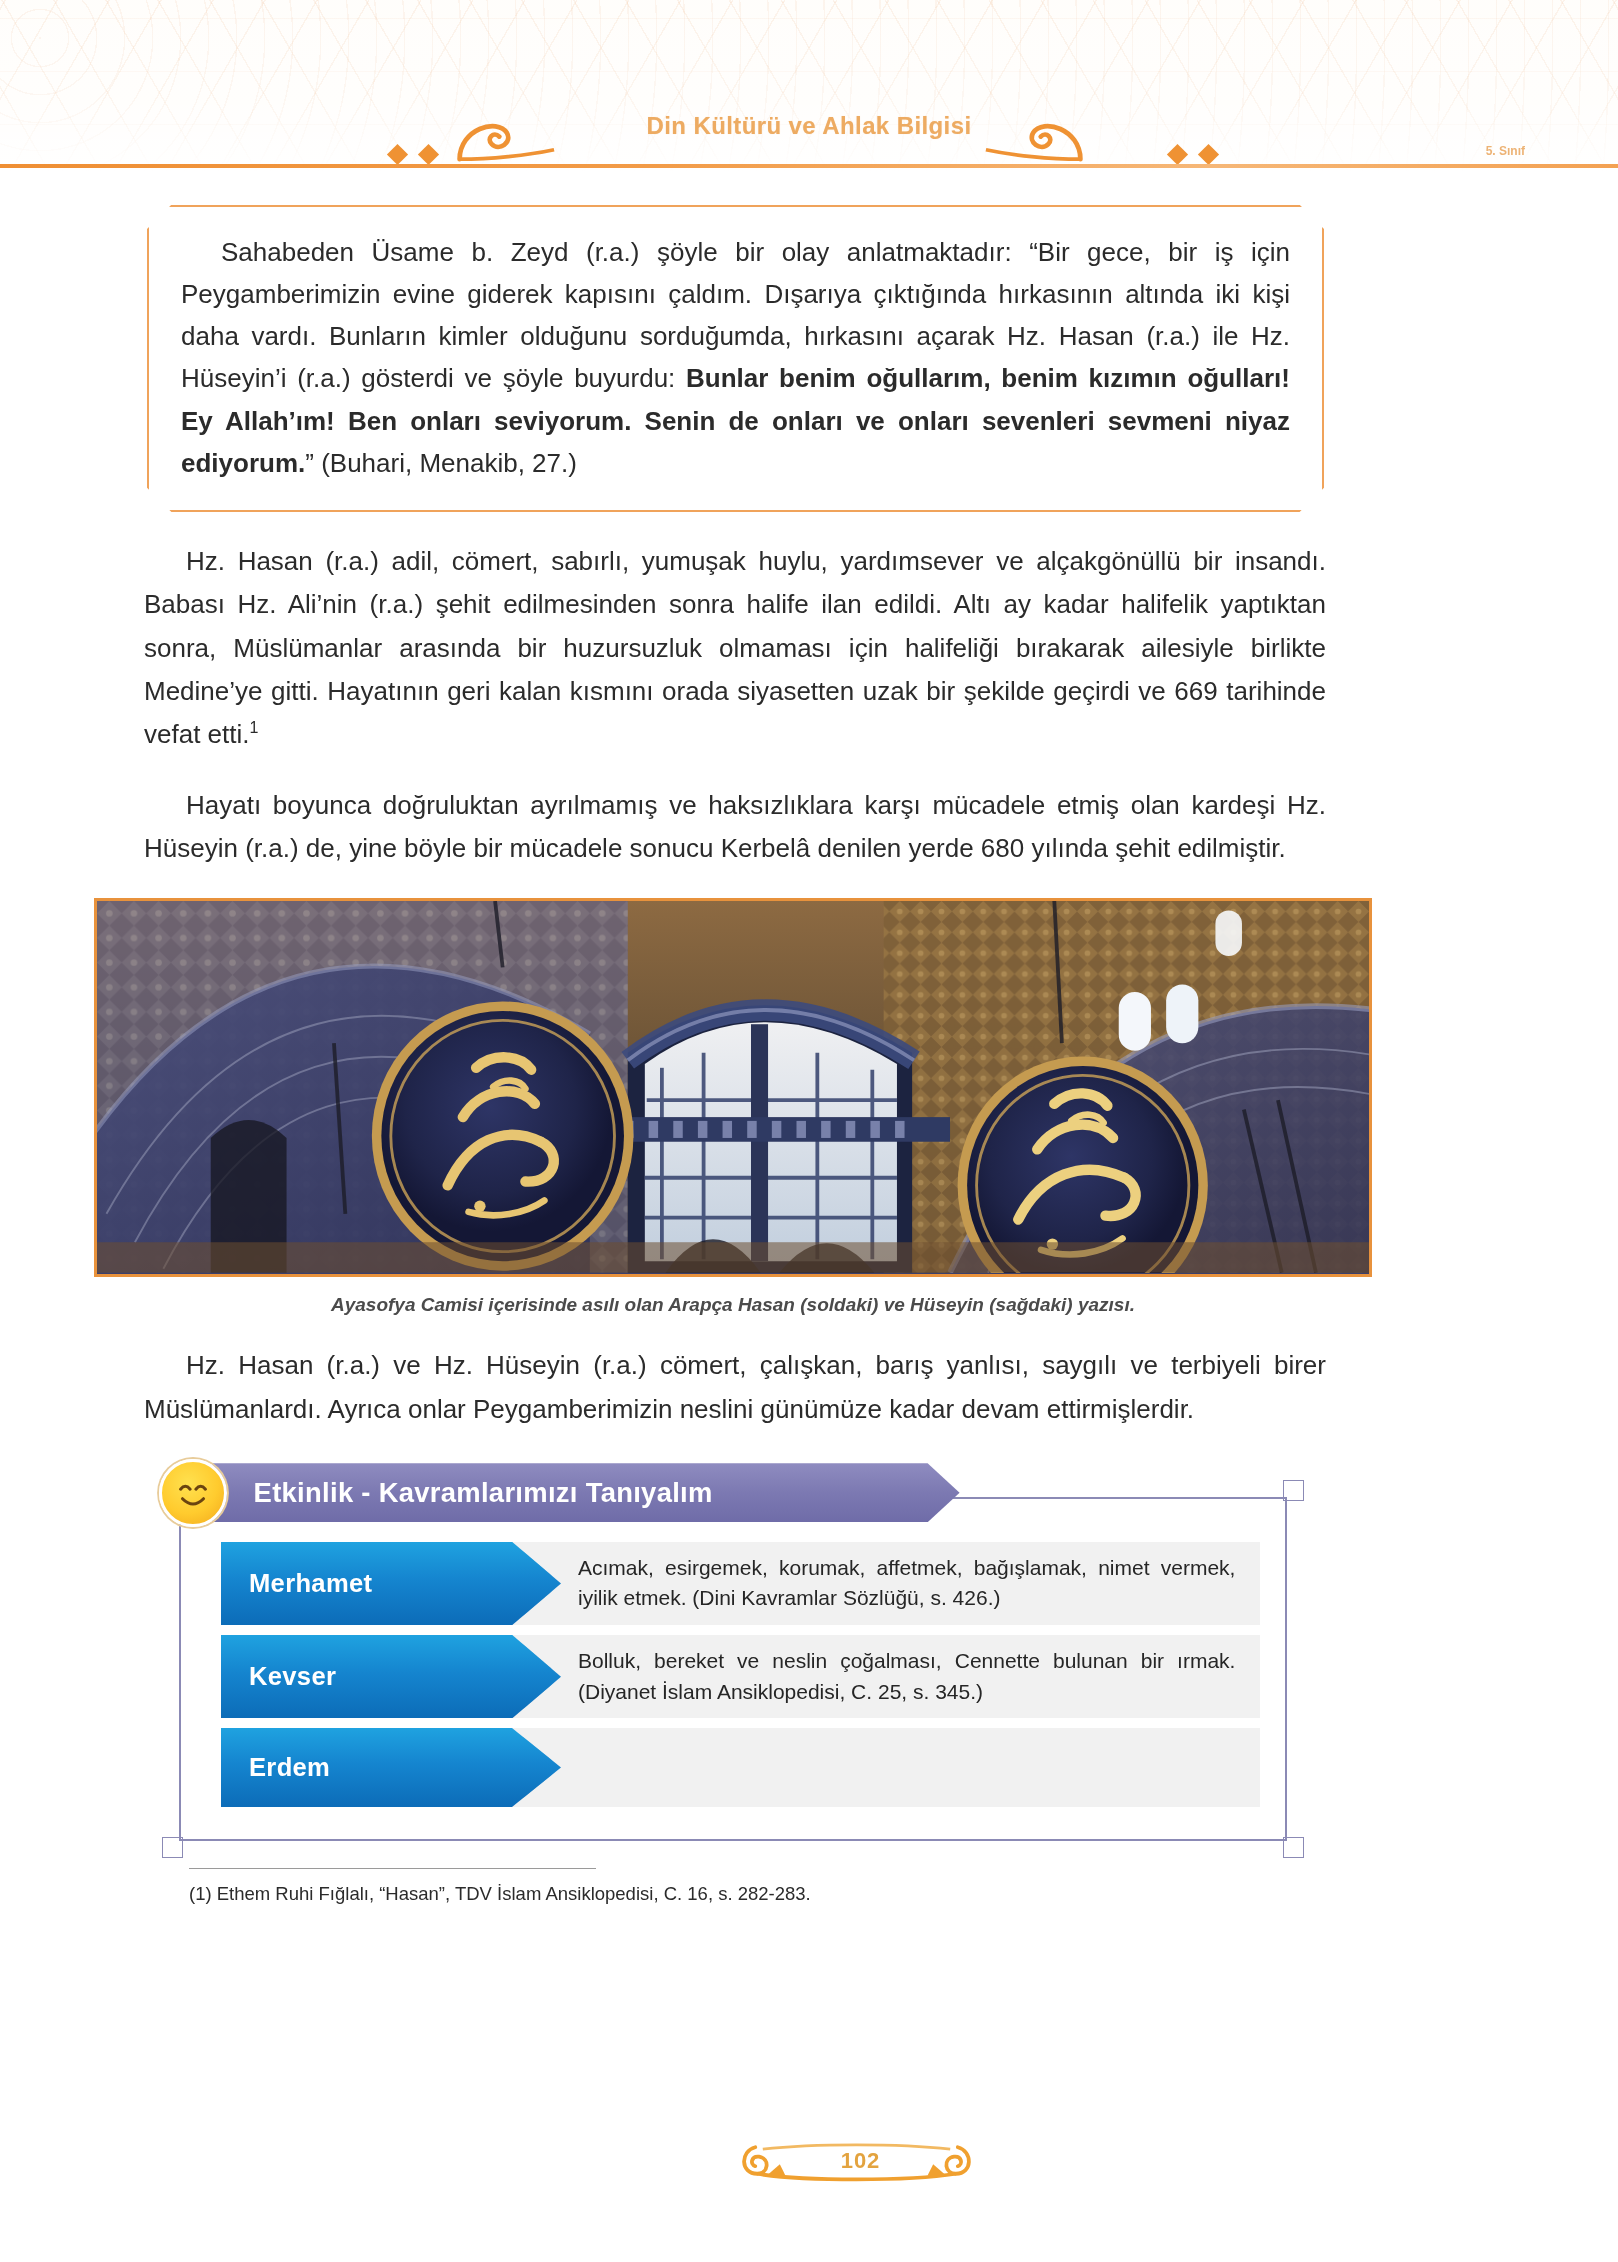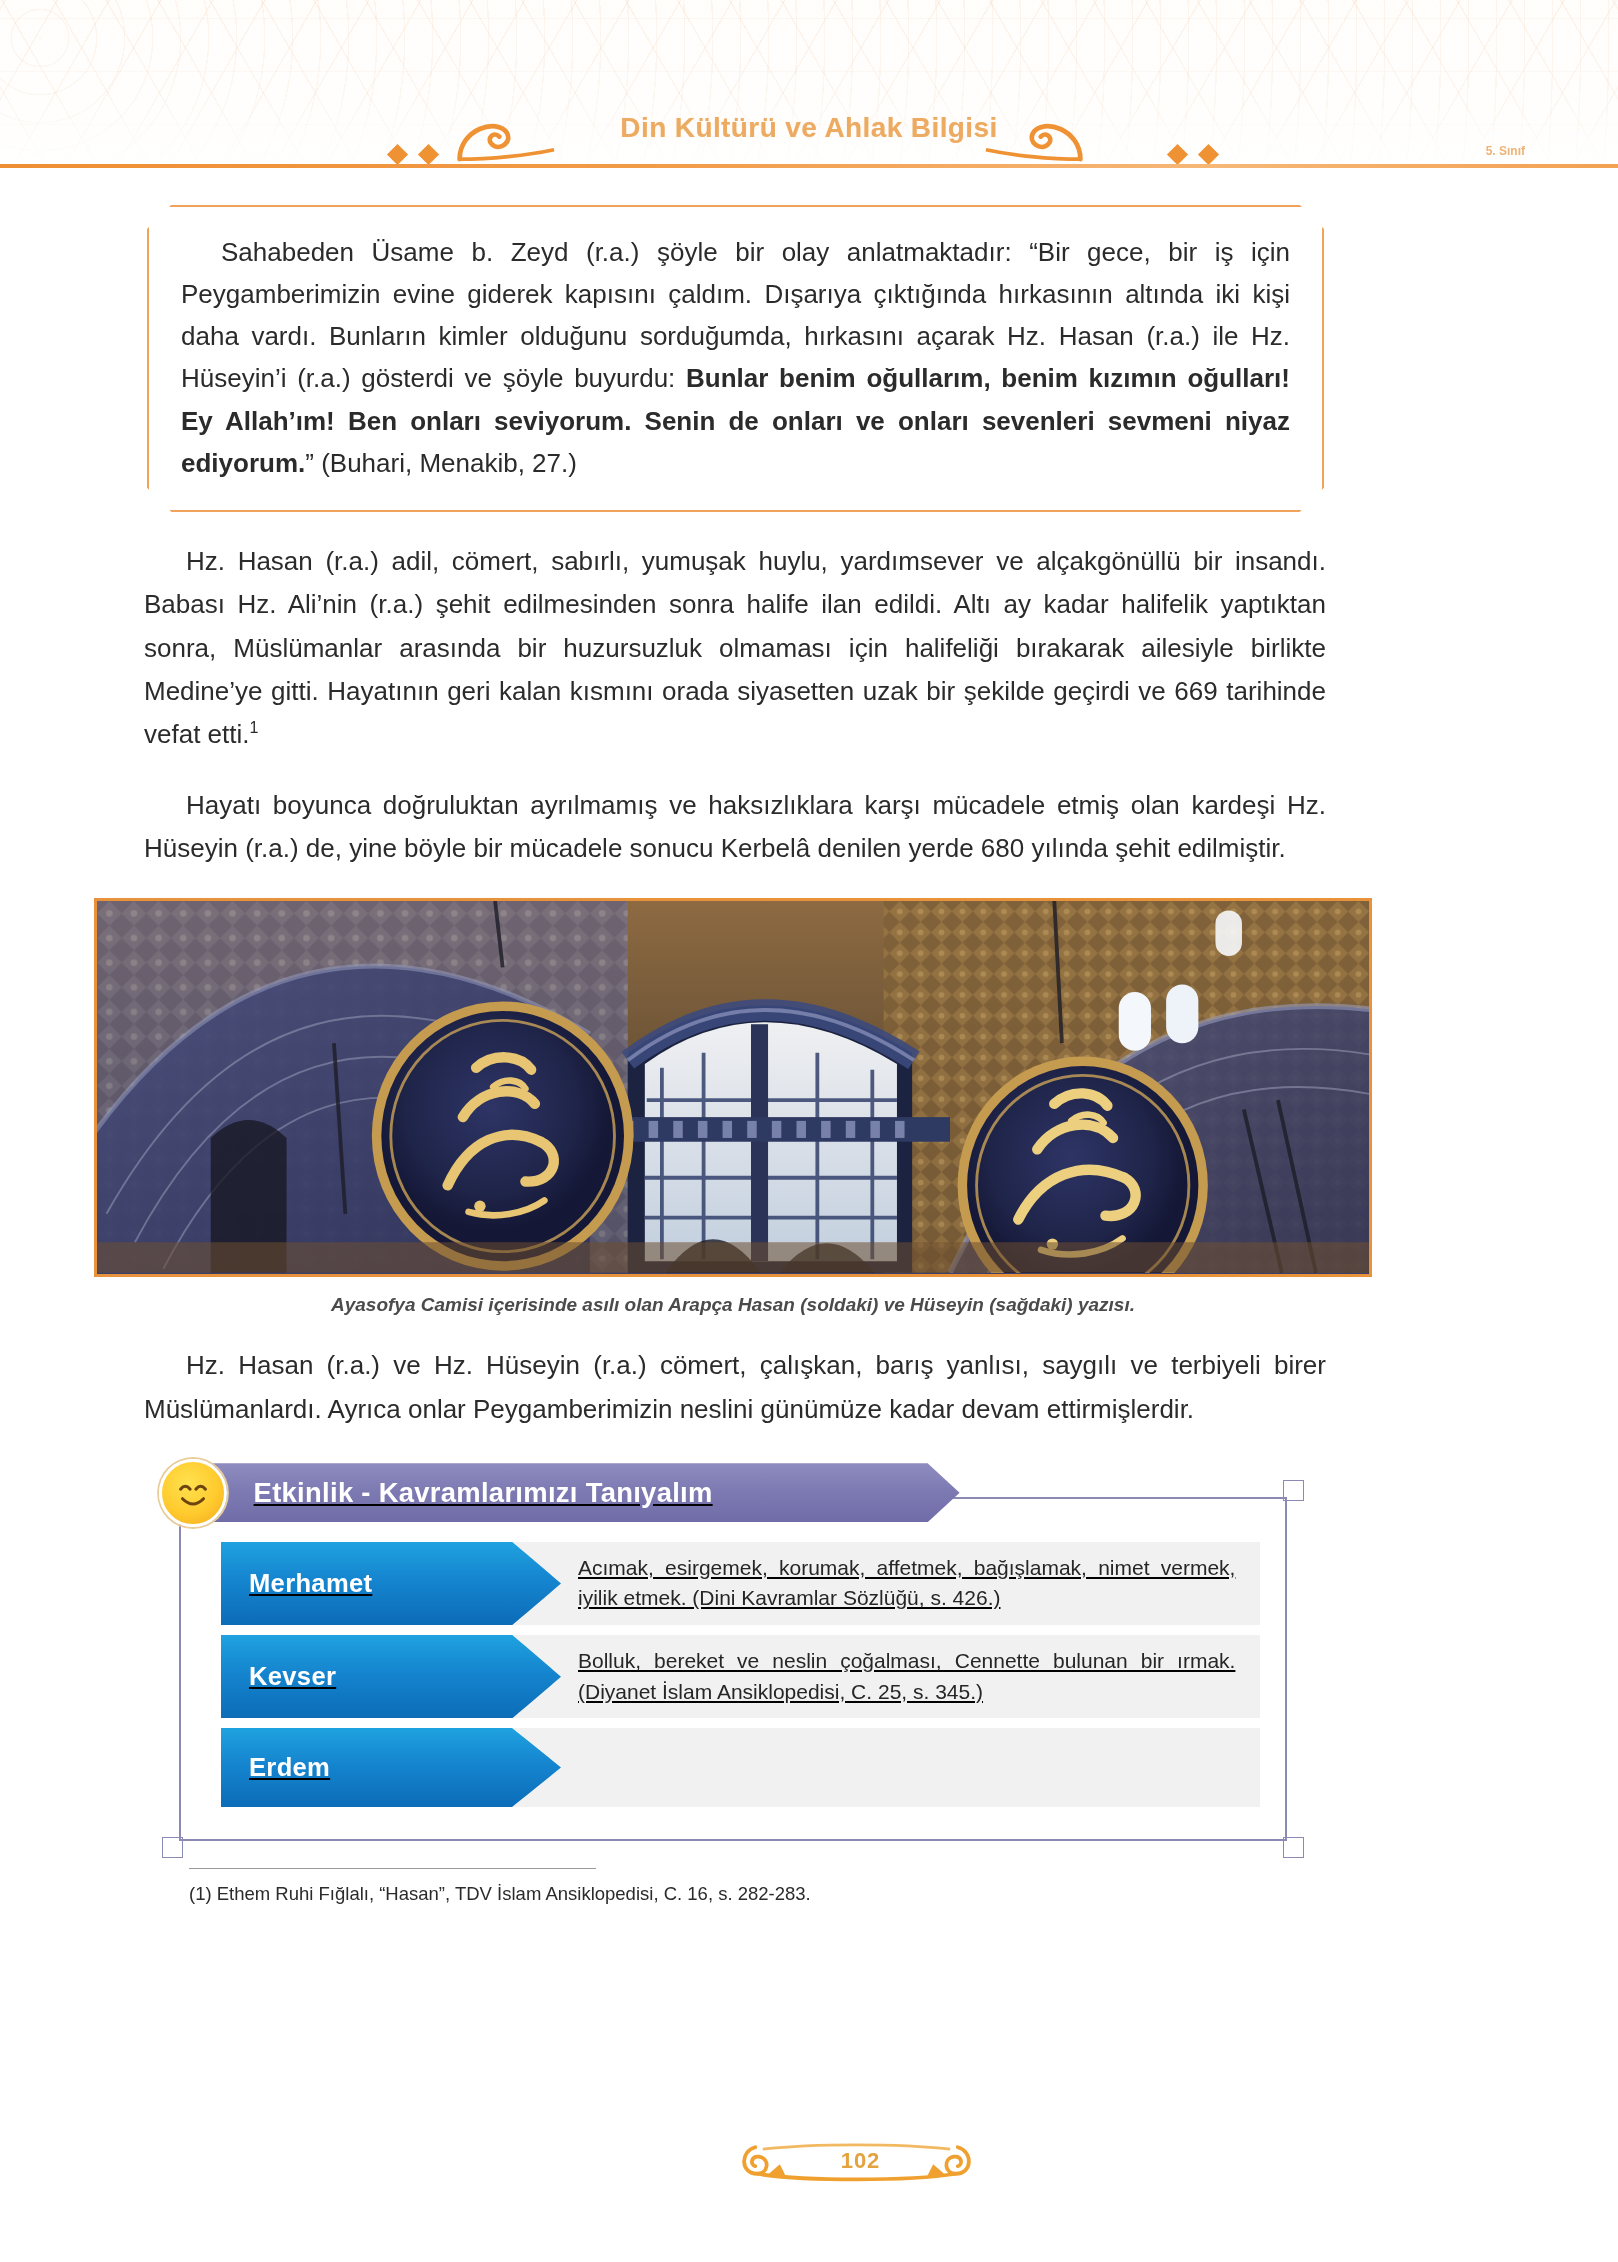--- a/index.html
+++ b/index.html
@@ -34,21 +34,21 @@
     position:absolute; left:0; top:164px; width:1618px; height:3.8px;
     background:linear-gradient(to right, #ef8f34 0%, #f29b47 40%, #f6b777 75%, #f3a152 100%);
   }
   .header-rule-left {
     position:absolute; left:0; top:164px; width:379px; height:3.8px;
     background:#ef8f34;
   }
   .header-title {
     position:absolute; left:0; top:112px; width:1618px;
     text-align:center;
-    font-size:28px; font-weight:700; letter-spacing:0.4px;
+    font-size:24px; font-weight:700; letter-spacing:0.4px;
     color:#edab62;
     text-shadow:0 0 0.9px rgba(237,171,98,0.4);
   }
   .header-grade {
     position:absolute; right:93px; top:144px;
     font-size:12px; font-weight:700; color:#edb375;
   }
   
   .swirl { position:absolute; top:112px; color:#ef9233; }
   .swirl svg { display:block; }
@@ -116,21 +116,20 @@
     font-style:italic;
     font-weight:600;
     color:#4b4b4b;
   }
 
   
   .etkinlik {
     position:relative;
     margin:28px 151px 0 151px;
     padding:0 0 24.6px 0;
-    text-decoration:underline;
   }
   
   .frame-l, .frame-r, .frame-t, .frame-b { position:absolute; background:#8b8ab5; }
   .frame-t { left:28px;  top:38px;  right:28px;  height:1.9px; }
   .frame-b { left:28px;  bottom:0;  right:28px;  height:1.9px; }
   .frame-l { left:28px;  top:38px;  bottom:0;    width:1.9px; }
   .frame-r { right:28px; top:38px;  bottom:0;    width:1.9px; }
   .corner { position:absolute; width:19px; height:19px; border:1.9px solid #8b8ab5; }
   .corner-tl { left:11.4px;  top:21px; }
   .corner-tr { right:11.4px; top:21px; }

